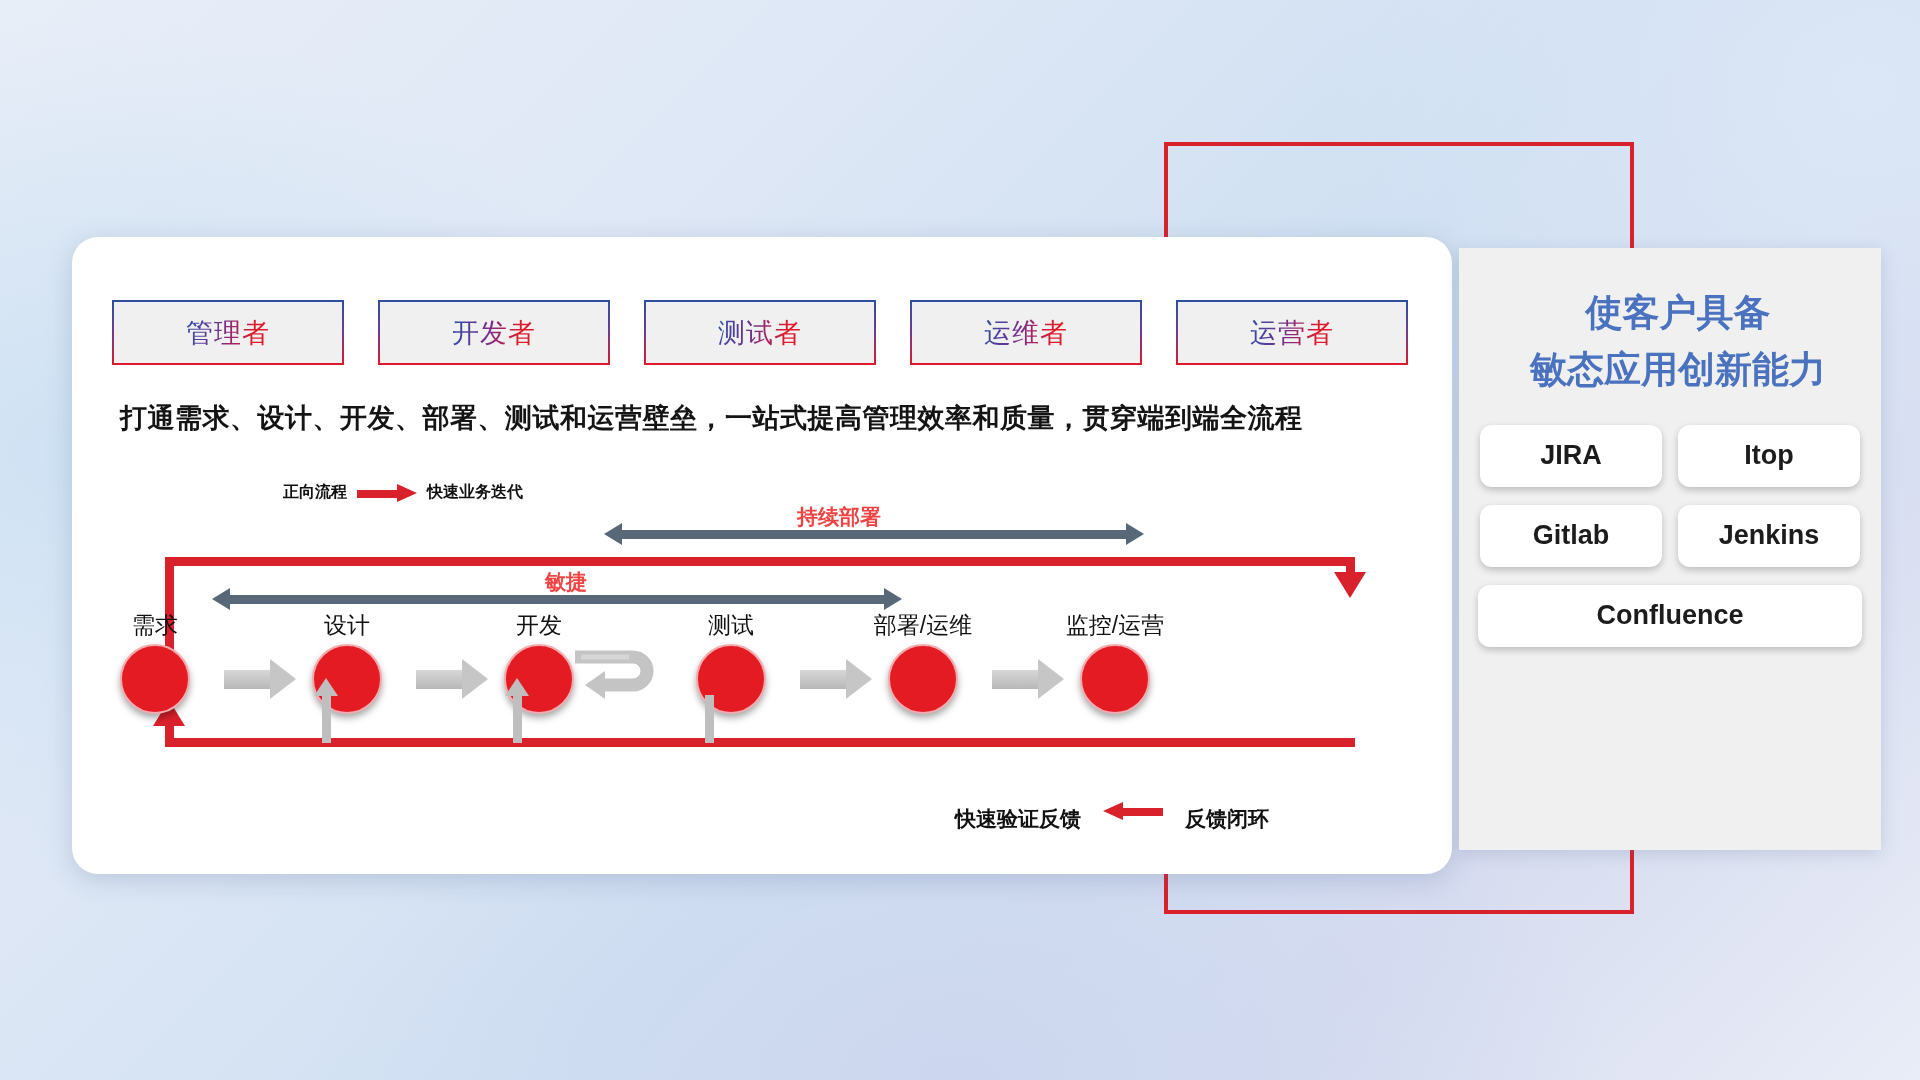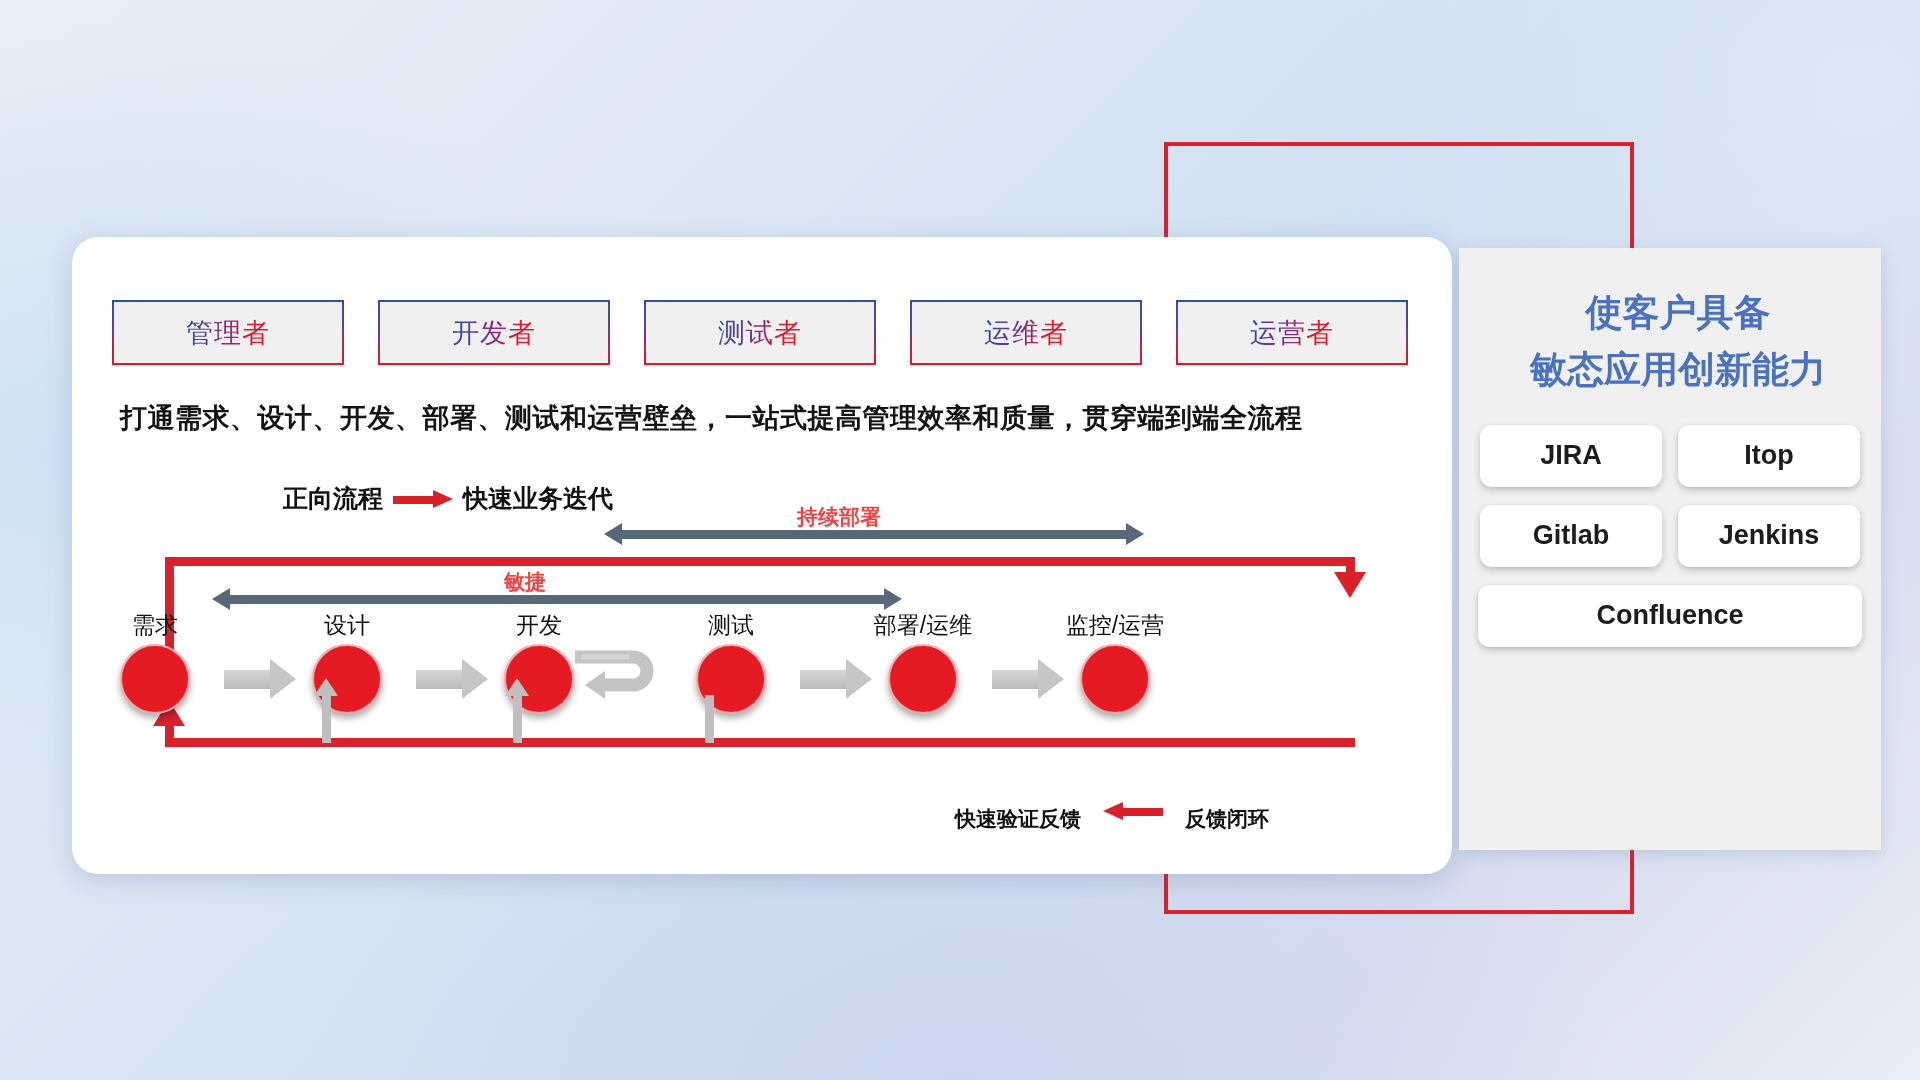--- a/index.html
+++ b/index.html
@@ -47,42 +47,42 @@
   }
 
   
   #headline{
     position:absolute;left:120px;top:400px;width:1310px;
     font-size:27px;font-weight:bold;color:#141414;letter-spacing:.5px;white-space:nowrap;
   }
 
   
   #legend-forward{position:absolute;left:283px;top:482px;display:flex;align-items:center;gap:10px;}
-  #legend-forward .lbl{font-size:25px;font-weight:bold;color:#111;}
+  #legend-forward .lbl{font-size:16px;font-weight:bold;color:#111;}
   .red-arrow-r{position:relative;width:60px;height:12px;}
   .red-arrow-r .bar{position:absolute;left:0;top:3px;width:42px;height:8px;background:#d9212c;}
   .red-arrow-r .head{position:absolute;right:0;top:-3px;width:0;height:0;
     border-top:9px solid transparent;border-bottom:9px solid transparent;border-left:20px solid #d9212c;}
   .red-arrow-l{position:relative;width:60px;height:12px;}
   .red-arrow-l .bar{position:absolute;right:0;top:3px;width:42px;height:8px;background:#d9212c;}
   .red-arrow-l .head{position:absolute;left:0;top:-3px;width:0;height:0;
     border-top:9px solid transparent;border-bottom:9px solid transparent;border-right:20px solid #d9212c;}
 
   
   .dbl-arrow{position:absolute;height:22px;}
   .dbl-arrow .shaft{position:absolute;left:16px;right:16px;top:7px;height:9px;background:#596878;}
   .dbl-arrow .hl{position:absolute;left:0;top:0;width:0;height:0;
     border-top:11px solid transparent;border-bottom:11px solid transparent;border-right:18px solid #596878;}
   .dbl-arrow .hr{position:absolute;right:0;top:0;width:0;height:0;
     border-top:11px solid transparent;border-bottom:11px solid transparent;border-left:18px solid #596878;}
   #arrow-cd{left:604px;top:523px;width:540px;}
   #arrow-agile{left:212px;top:588px;width:690px;}
   .arrow-caption{position:absolute;font-size:21px;font-weight:bold;color:#ef4444;}
   #caption-cd{left:797px;top:503px;}
-  #caption-agile{left:504px;top:568px;}
+  #caption-agile{left:545px;top:568px;}
 
   
   #loop-top   {position:absolute;left:165px;top:557px;width:1190px;height:9px;background:#d9212c;}
   #loop-left  {position:absolute;left:165px;top:557px;width:9px;height:190px;background:#d9212c;}
   #loop-right {position:absolute;left:1346px;top:557px;width:9px;height:21px;background:#d9212c;}
   #loop-bottom{position:absolute;left:165px;top:738px;width:1190px;height:9px;background:#d9212c;}
   #loop-arrow-down{position:absolute;left:1334px;top:572px;width:0;height:0;
     border-left:16px solid transparent;border-right:16px solid transparent;border-top:26px solid #d9212c;}
   #loop-arrow-up{position:absolute;left:153px;top:700px;width:0;height:0;
     border-left:16px solid transparent;border-right:16px solid transparent;border-bottom:26px solid #d9212c;}

